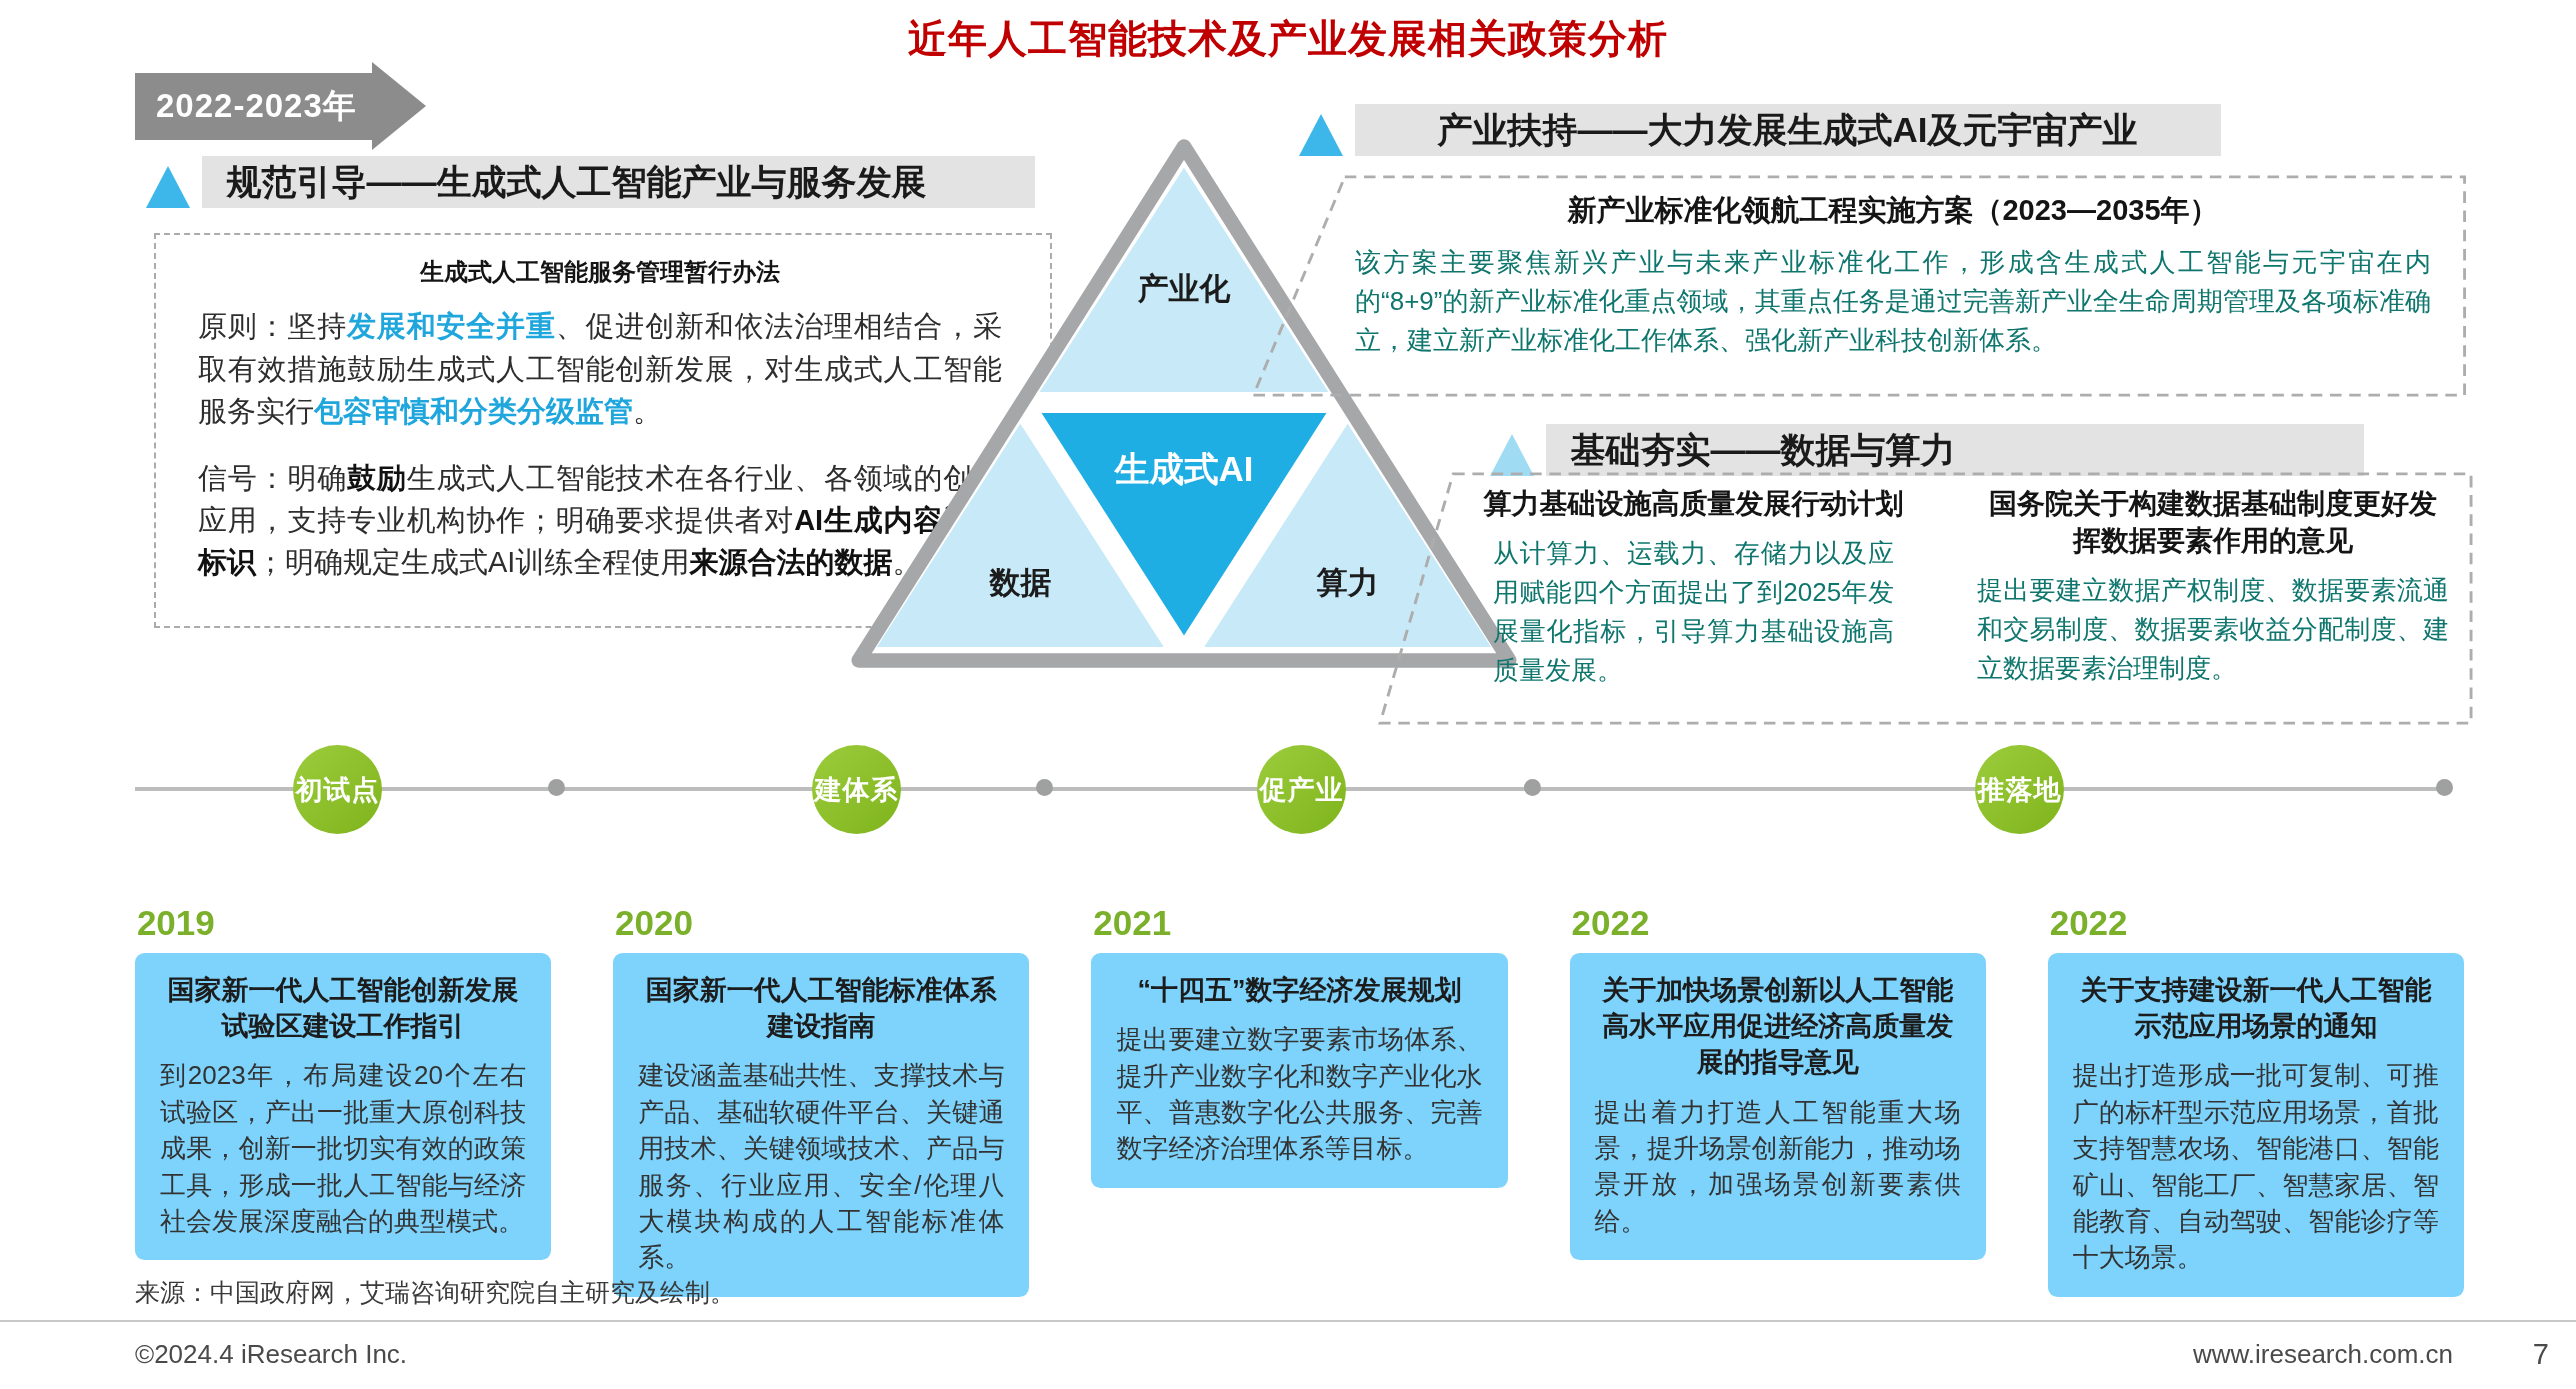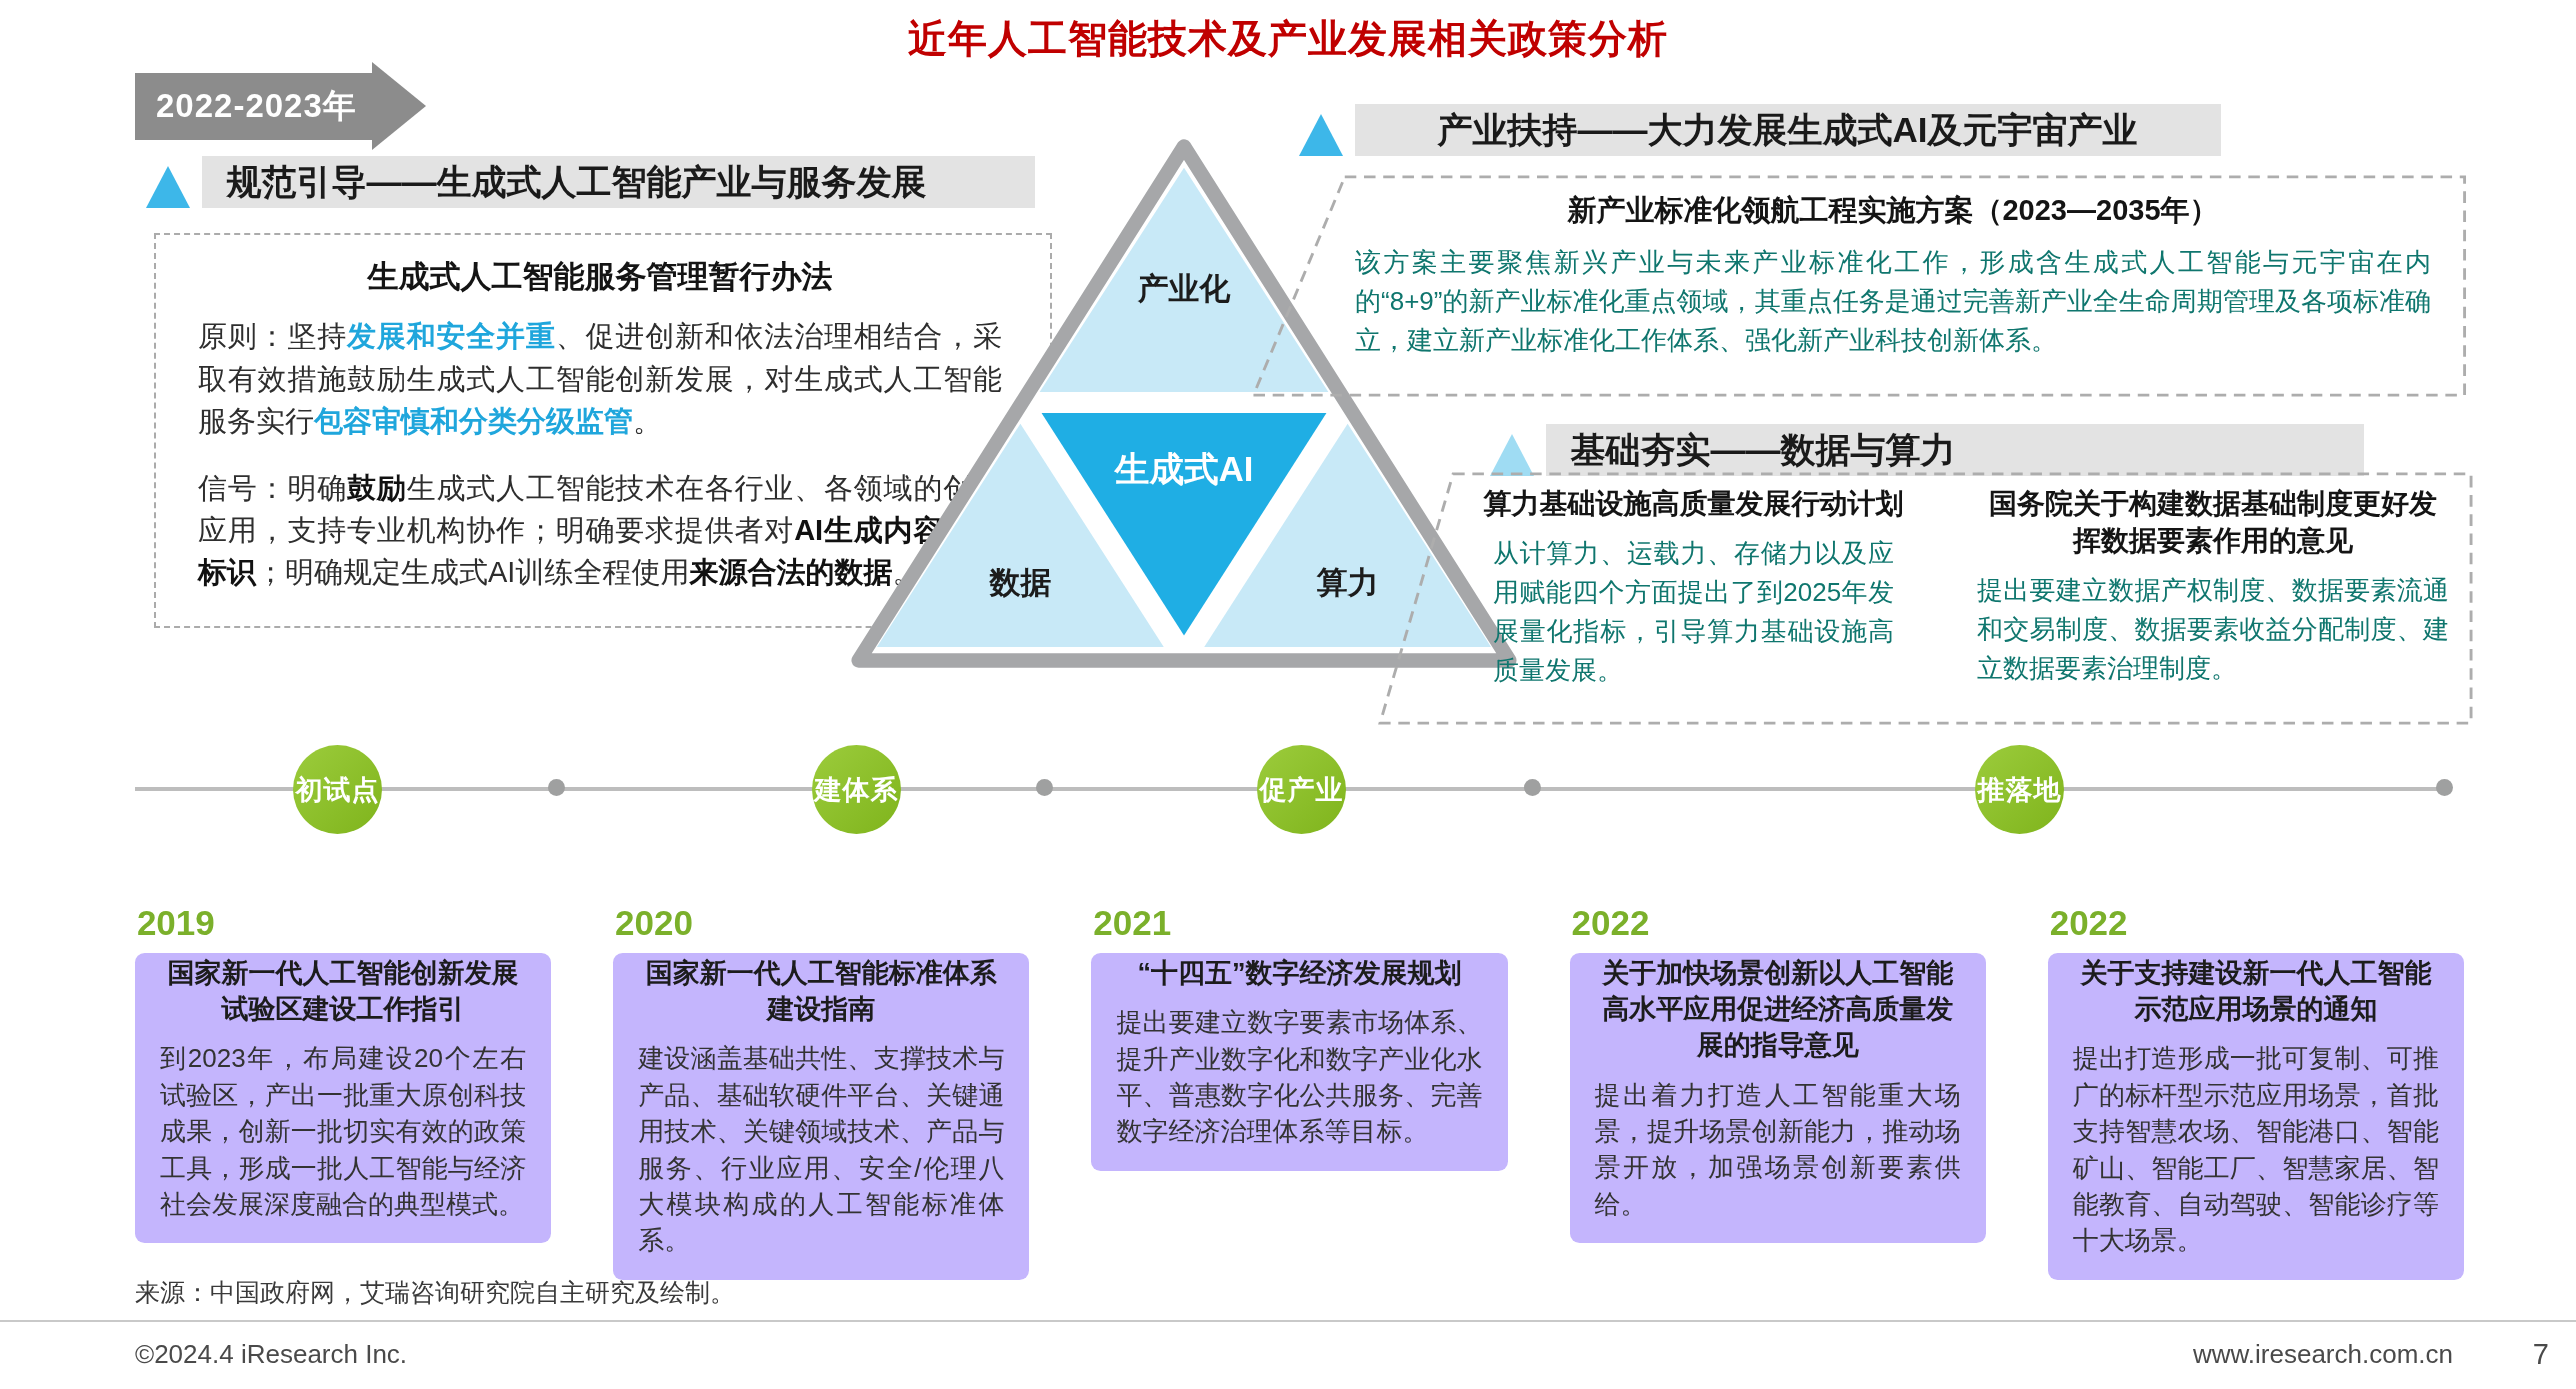--- a/index.html
+++ b/index.html
@@ -24,21 +24,21 @@
   .tri-icon { width:0; height:0; border-left:22px solid transparent; border-right:22px solid transparent; border-bottom:42px solid #3DB7E9; margin-right:11.5px; }
   .tri-icon.pale { border-bottom-color:#9FDCF3; }
   .header-bar {
     background:#E3E3E3; height:52px; line-height:52px; font-size:35px; font-weight:bold;
     color:#1A1A1A; padding:0 25px; white-space:nowrap; box-sizing:border-box;
   }
   .w866 { width:833px; } .w900 { width:866px; } .w850 { width:818px; }
   
   .dashed-box { position:absolute; border:2.9px dashed #ABABAB; box-sizing:border-box; }
   .left-box { left:154px; top:233px; width:898px; height:395px; padding:13.5px 48px 0 42px; }
-  .box-title { text-align:center; font-size:31px; font-weight:bold; color:#141414; margin:7.7px 0 17.3px; }
+  .box-title { text-align:center; font-size:24px; font-weight:bold; color:#141414; margin:7.7px 0 17.3px; }
   .rich { font-size:29px; line-height:1.45; text-align:justify; color:#2E2E2E; margin:0; }
   .rich + .rich { margin-top:25px; }
   .blue { color:#1FA6DC; font-weight:bold; }
   .b { font-weight:bold; color:#111; }
   
   .pyramid { position:absolute; left:847px; top:133px; }
   .pyr-label { font-size:32px; font-weight:bold; fill:#1C1C1C; }
   .pyr-core-label { font-size:36px; font-weight:bold; fill:#ffffff; }
   
   .rbox-svg { position:absolute; }
@@ -54,21 +54,21 @@
   .tl-line { position:absolute; left:135px; top:787px; width:2317px; height:3.8px; background:#BDBDBD; }
   .tl-dot { position:absolute; top:779px; width:17.3px; height:17.3px; border-radius:50%; background:#9FA0A0; }
   .tl-circle {
     position:absolute; top:745px; width:89px; height:89px; border-radius:50%;
     background:linear-gradient(135deg,#9CCC3C,#7FB41C); color:#fff; font-weight:bold; font-size:27px;
     display:flex; align-items:center; justify-content:center; letter-spacing:1px;
   }
   
   .columns { position:absolute; left:135px; top:903px; width:2329px; display:grid; grid-template-columns:repeat(5,1fr); column-gap:62px; align-items:start; }
   .year { color:#7BB02B; font-size:35px; font-weight:bold; margin:0 0 9.6px 1.9px; }
-  .gbox { background:#c4b5fd; border-radius:9.6px; padding:2px 25px 21px; box-sizing:border-box; }
+  .gbox { background:#7dd3fc; border-radius:9.6px; padding:19px 25px 21px; box-sizing:border-box; }
   .gbox-title { font-size:27px; font-weight:bold; text-align:center; line-height:1.34; color:#1C1C1C; margin:0 0 13.5px; }
   .gbox-body { font-size:26px; line-height:1.4; text-align:justify; color:#333; margin:0; }
   
   .source { position:absolute; left:135px; top:1276px; font-size:25px; color:#3A3A3A; }
   .divider { position:absolute; left:0; top:1320px; width:2576px; height:1.9px; background:#C9C9C9; }
   .footer-left { position:absolute; left:135px; top:1339px; font-size:26px; color:#4A4A4A; }
   .footer-url { position:absolute; right:123px; top:1339px; font-size:26px; color:#4A4A4A; }
   .page-num { position:absolute; right:27px; top:1338px; font-size:29px; color:#4A4A4A; }
 </style>
 </head>

